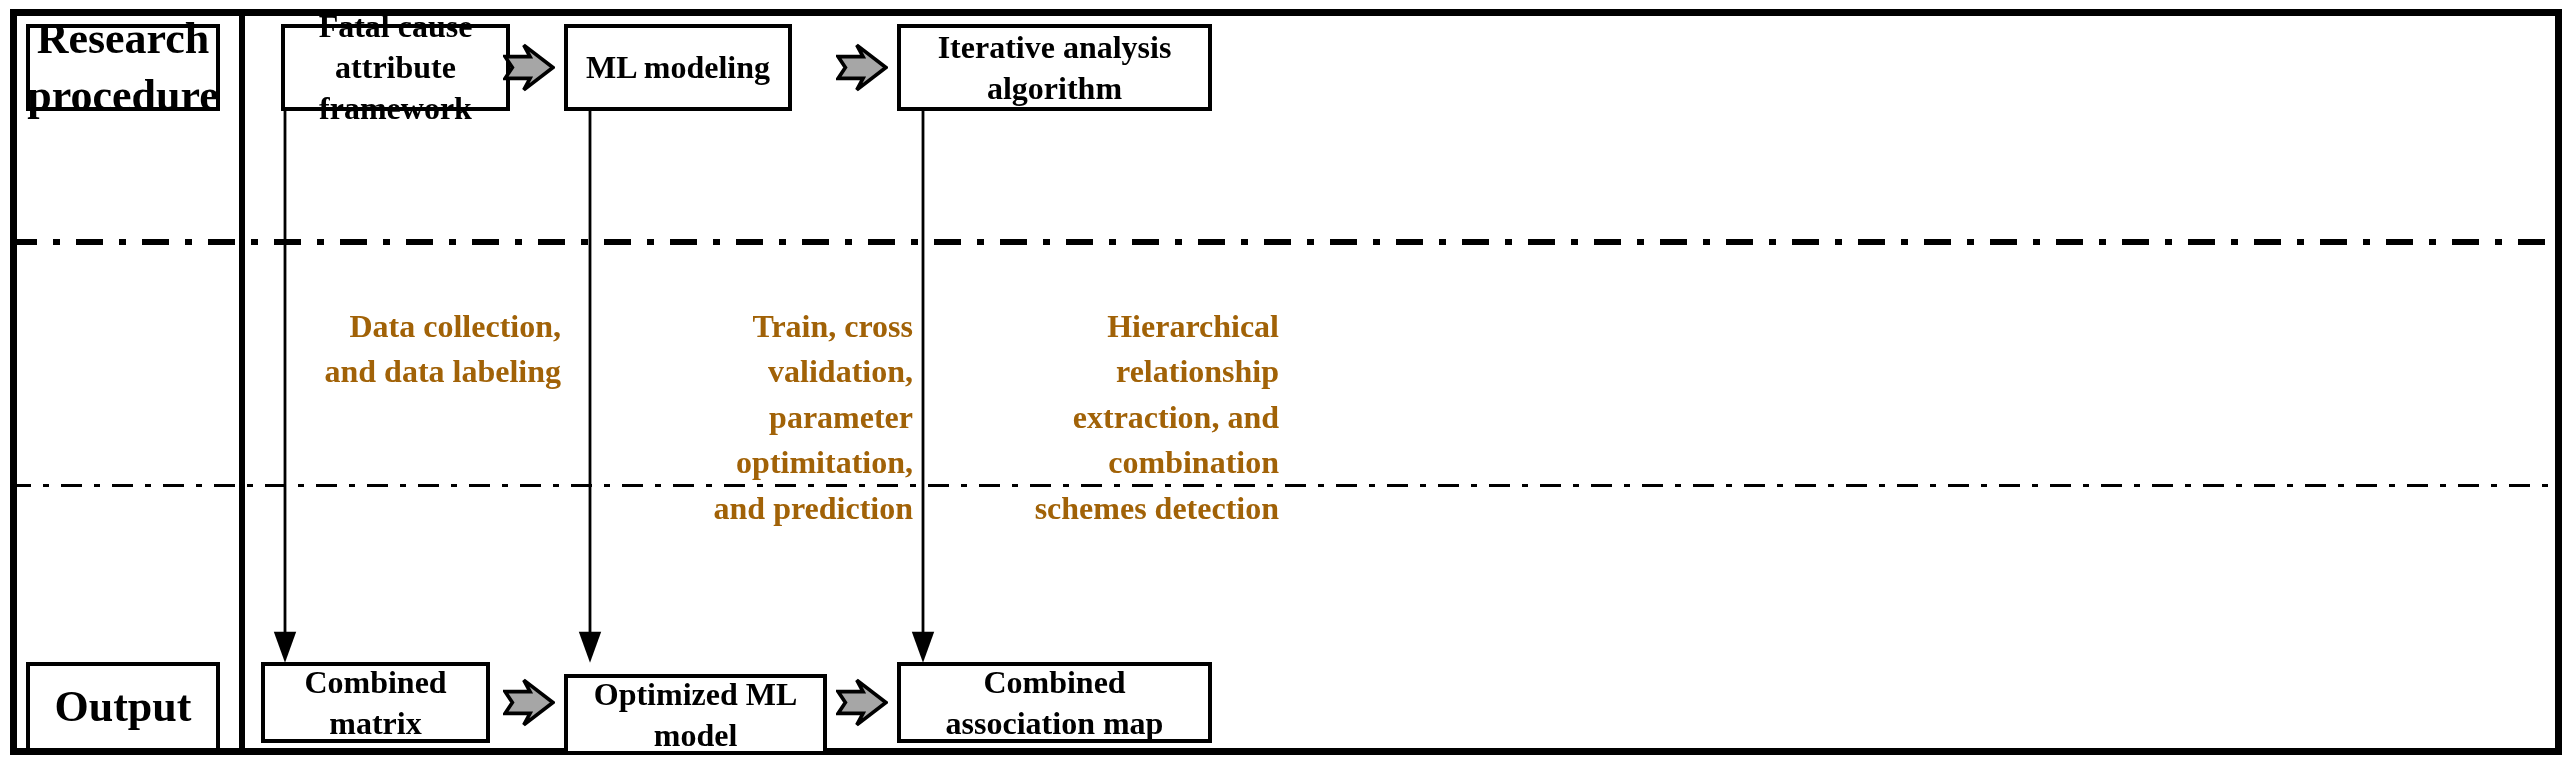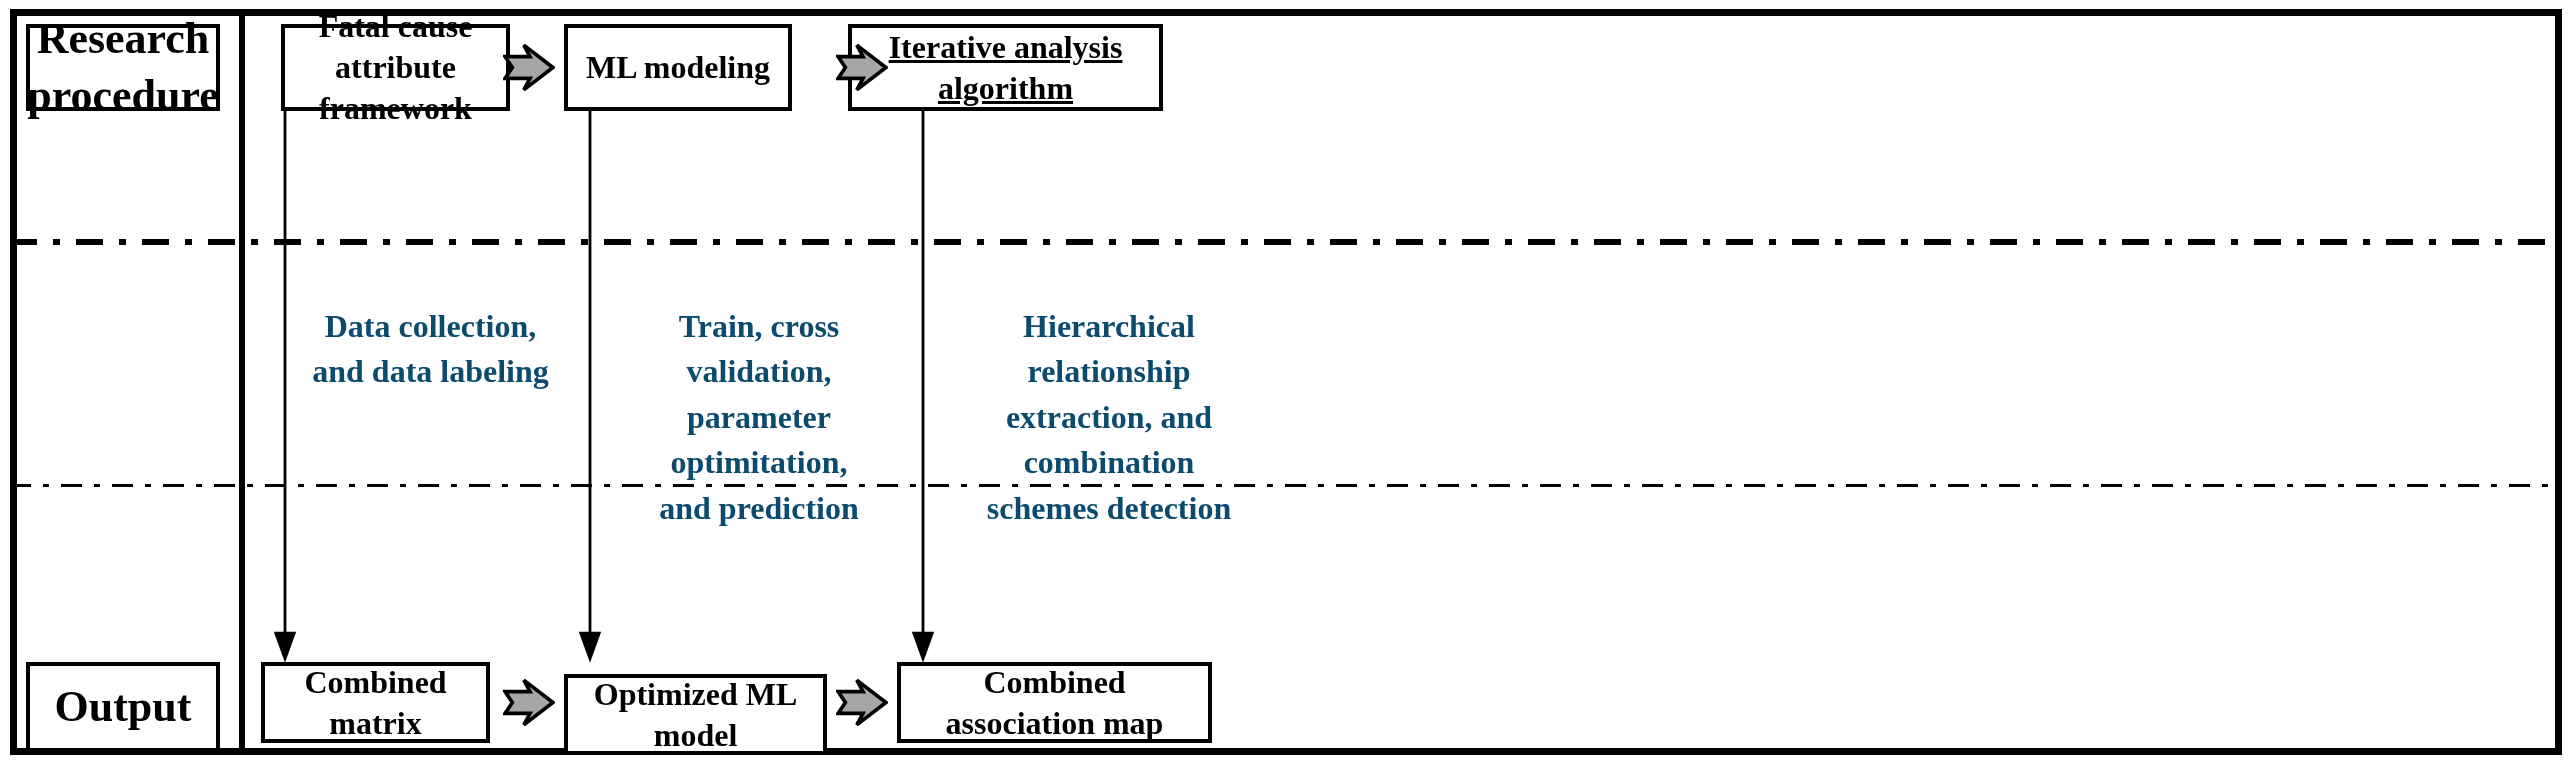--- a/index.html
+++ b/index.html
@@ -111,24 +111,24 @@
     display: block;
     width: 100%;
     height: 100%;
   }
 
   
   .stage-text {
     position: absolute;
     font-size: 32px;
     font-weight: bold;
-    color: #0c4a6e;
+    color: #a16207;
     line-height: 1.42;
     white-space: pre-line;
-    text-align: center;
+    text-align: right;
   }
 </style>
 </head>
 <body>
 
 <div id="canvas">
 
   <div class="outer-frame"></div>
 
   <div class="col-divider"></div>
@@ -139,21 +139,21 @@
   <div class="node-box label-box" style="left: 26px; top: 24px; width: 194px; height: 87px; white-space: pre-line;">Research
 procedure</div>
 
   <div class="node-box label-box" style="left: 26px; top: 662px; width: 194px; height: 90px; white-space: pre-line;">Output</div>
 
   <div class="node-box flow-box" style="left: 261px; top: 24px; width: 229px; height: 87px; white-space: pre-line; margin-left: 20px;">Fatal cause attribute
 framework</div>
 
   <div class="node-box flow-box" style="left: 564px; top: 24px; width: 228px; height: 87px; white-space: pre-line;">ML modeling</div>
 
-  <div class="node-box flow-box" style="left: 848px; top: 24px; width: 315px; height: 87px; white-space: pre-line; text-decoration: underline;">Iterative analysis algorithm</div>
+  <div class="node-box flow-box" style="left: 897px; top: 24px; width: 315px; height: 87px; white-space: pre-line;">Iterative analysis algorithm</div>
 
   <div class="node-box flow-box" style="left: 261px; top: 662px; width: 229px; height: 81px; white-space: pre-line;">Combined matrix</div>
 
   <div class="node-box flow-box" style="left: 564px; top: 662px; width: 263px; height: 81px; white-space: pre-line; margin-top: 12px;">Optimized ML model</div>
 
   <div class="node-box flow-box" style="left: 897px; top: 662px; width: 315px; height: 81px; white-space: pre-line;">Combined association map</div>
 
   <div class="block-arrow" style="left:503px; top:43px; width:52px; height:49px;">
     <svg viewBox="0 0 100 94" preserveAspectRatio="none">
       <polygon points="4,26 52,26 40,4 96,47 40,90 52,68 4,68 18,47" fill="#a6a6a6" stroke="#000000" stroke-width="7" stroke-linejoin="miter"></polygon>

